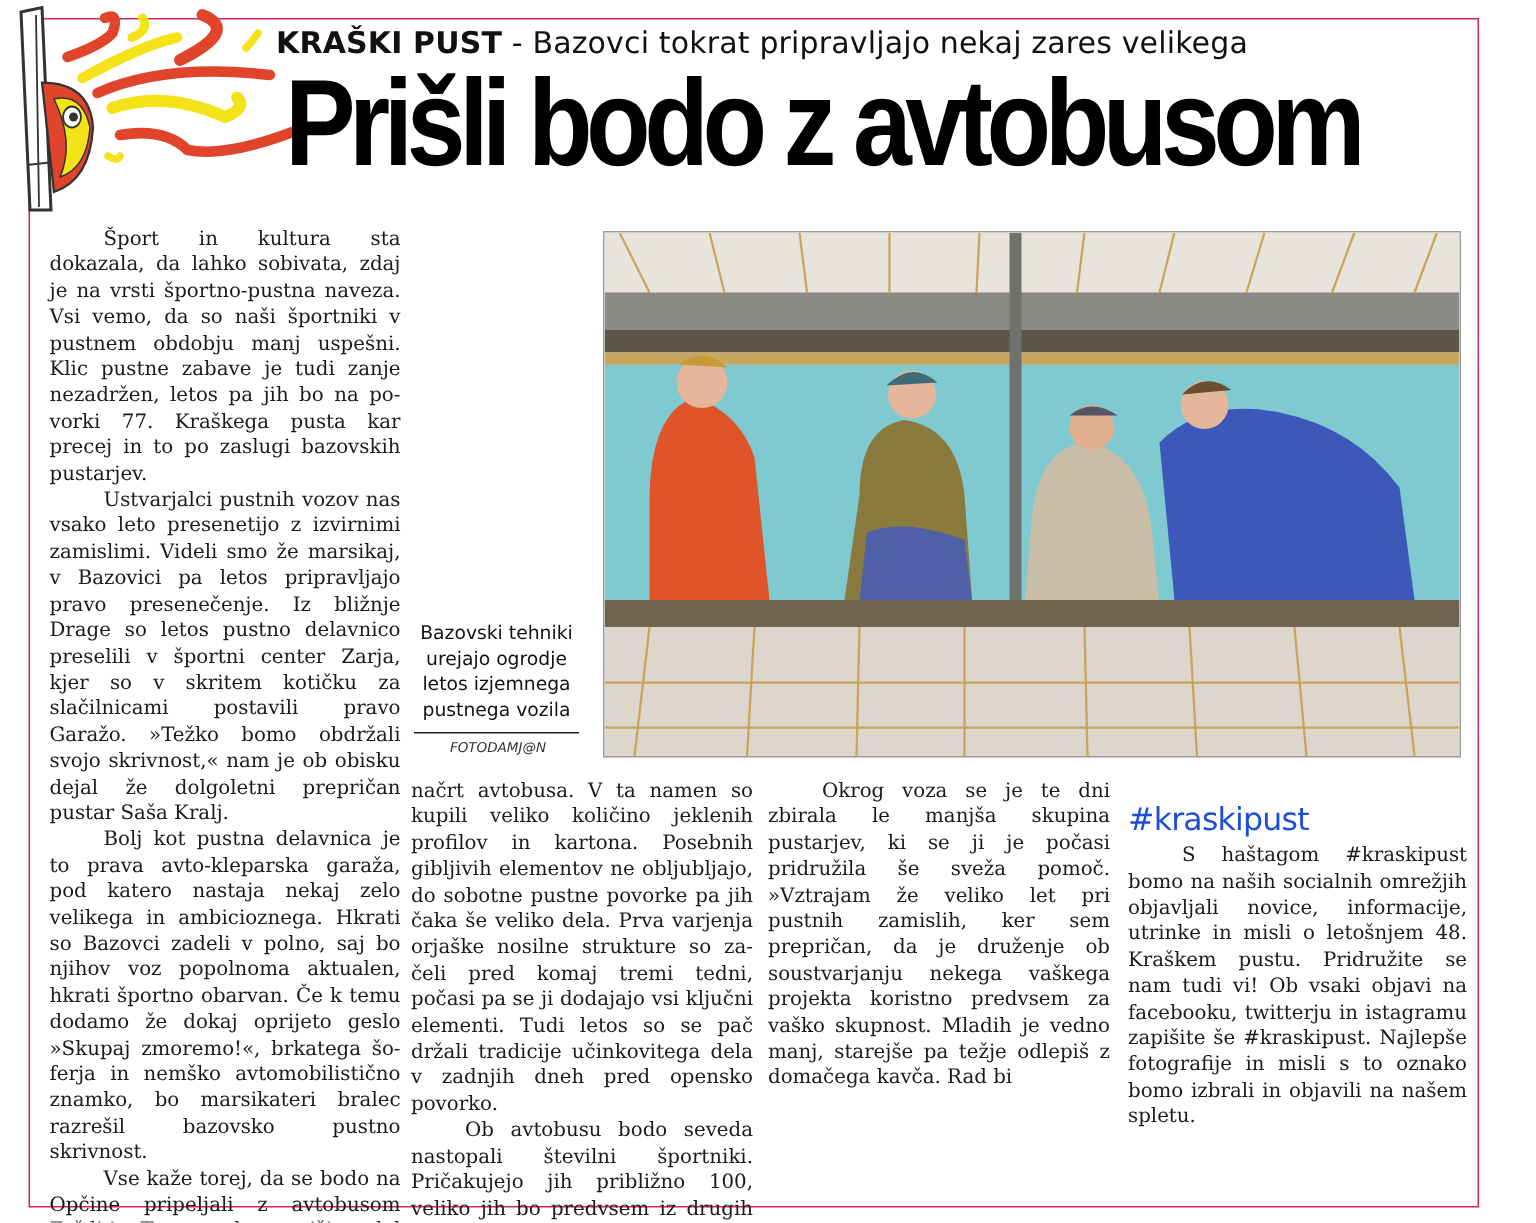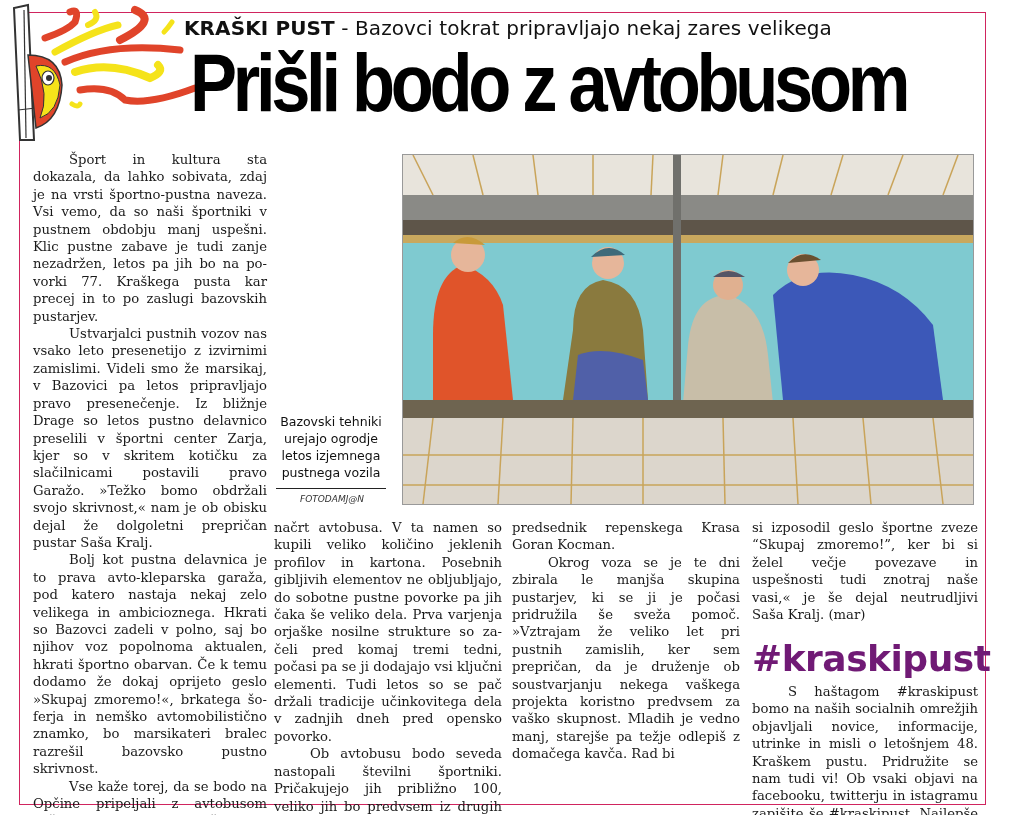--- a/index.html
+++ b/index.html
@@ -9,21 +9,21 @@
   .kicker { position: absolute; left: 184px; top: 16px; font-family: "DejaVu Sans", sans-serif; font-size: 20px; color: #111; white-space: nowrap; letter-spacing: 0.1px; text-align: right; }
   .kicker b { font-weight: bold; }
   .headline { position: absolute; left: 190px; top: 42px; font-family: "Liberation Sans", sans-serif; font-weight: bold; font-size: 82px; line-height: 1; letter-spacing: -5px; color: #000; white-space: nowrap; transform: scaleX(0.86); transform-origin: left top; }
   .col { position: absolute; font-size: 13.2px; line-height: 17.4px; text-align: justify; hyphens: manual; }
   .col p { margin: 0; text-indent: 36px; }
   .col p.noindent { text-indent: 0; }
   .c1 { left: 33px; top: 151px; width: 234px; }
   .c2 { left: 274px; top: 519px; width: 228px; }
   .c3 { left: 512px; top: 519px; width: 228px; }
   .c4 { left: 752px; top: 519px; width: 226px; }
-  .hashtag-title { font-family: "DejaVu Sans", sans-serif; font-weight: bold; font-size: 36px; letter-spacing: -0.5px; margin: 16px 0 4px 0; color: #701a75; line-height: 1.1; }
+  .hashtag-title { font-family: "DejaVu Sans", sans-serif; font-weight: normal; font-size: 21px; letter-spacing: -0.5px; margin: 16px 0 4px 0; color: #1d4ed8; line-height: 1.1; }
   .photo { position: absolute; left: 402px; top: 154px; width: 570px; height: 349px; border: 1px solid #999; overflow: hidden; }
   .caption { position: absolute; left: 276px; top: 413px; width: 110px; text-align: center; font-family: "DejaVu Sans", sans-serif; font-size: 12.5px; line-height: 17px; color: #111; }
   .caption-rule { position: absolute; left: 276px; top: 488px; width: 110px; border-top: 1.5px solid #222; }
   .credit { position: absolute; left: 276px; top: 494px; width: 112px; text-align: center; font-family: "DejaVu Sans", sans-serif; font-style: italic; font-size: 9px; color: #333; }
 </style>
 </head>
 <body>
 
 <div class="frame"></div>
 
@@ -114,21 +114,19 @@
 <div class="caption">Bazovski tehniki urejajo ogrodje letos izjemnega pustnega vozila</div>
 <div class="caption-rule"></div>
 <div class="credit">FOTODAMJ@N</div>
 
 <div class="col c2">
   <p class="noindent">načrt avtobusa. V ta namen so kupili veliko količino jeklenih profilov in kar­tona. Posebnih gibljivih elementov ne obljubljajo, do sobotne pustne povor­ke pa jih čaka še veliko dela. Prva var­jenja orjaške nosilne strukture so za­čeli pred komaj tremi tedni, počasi pa se ji dodajajo vsi ključni elementi. Tu­di letos so se pač držali tradicije učin­kovitega dela v zadnjih dneh pred opensko povorko.</p>
   <p>Ob avtobusu bodo seveda na­stopali številni športniki. Pričakujejo jih približno 100, veliko jih bo pred­vsem iz drugih vasi. Vse kaže, da bo za volanom sedel predsednik Zsšdi-ja Ivan Peterlin, gorivo pa naj bi točil kar</p>
 </div>
 
 <div class="col c3">
-  <p class="noindent">predsednik repenskega Krasa Goran Kocman.</p>
   <p>Okrog voza se je te dni zbirala le manjša skupina pustarjev, ki se ji je po­časi pridružila še sveža pomoč. »Vztra­jam že veliko let pri pustnih zamislih, ker sem prepričan, da je druženje ob soustvarjanju nekega vaškega projek­ta koristno predvsem za vaško skup­nost. Mladih je vedno manj, starejše pa težje odlepiš z domačega kavča. Rad bi</p>
 </div>
 
 <div class="col c4">
-  <p class="noindent">si izposodil geslo športne zveze “Sku­paj zmoremo!”, ker bi si želel večje po­vezave in uspešnosti tudi znotraj na­še vasi,« je še dejal neutrudljivi Saša Kralj. (mar)</p>
   <div class="hashtag-title">#kraskipust</div>
   <p>S haštagom #kraskipust bomo na naših socialnih omrežjih objavljali no­vice, informacije, utrinke in misli o le­tošnjem 48. Kraškem pustu. Pridruži­te se nam tudi vi! Ob vsaki objavi na facebooku, twitterju in istagramu za­pišite še #kraskipust. Najlepše foto­grafije in misli s to oznako bomo izbrali in objavili na našem spletu.</p>
 </div>
 
 </body></html>

